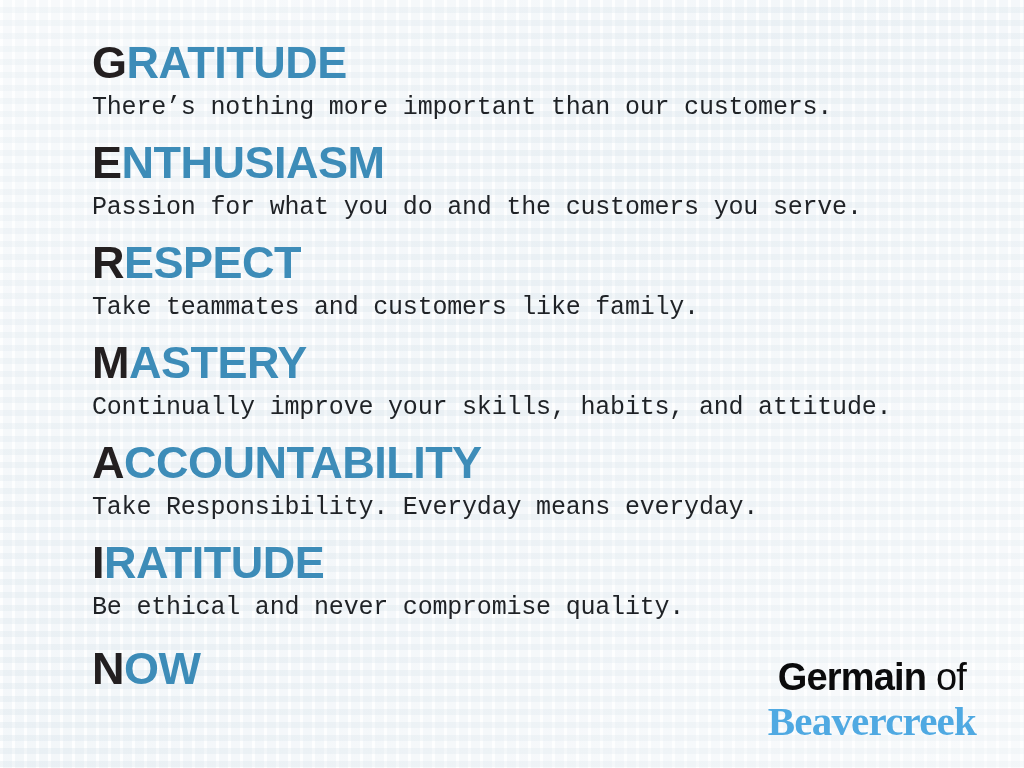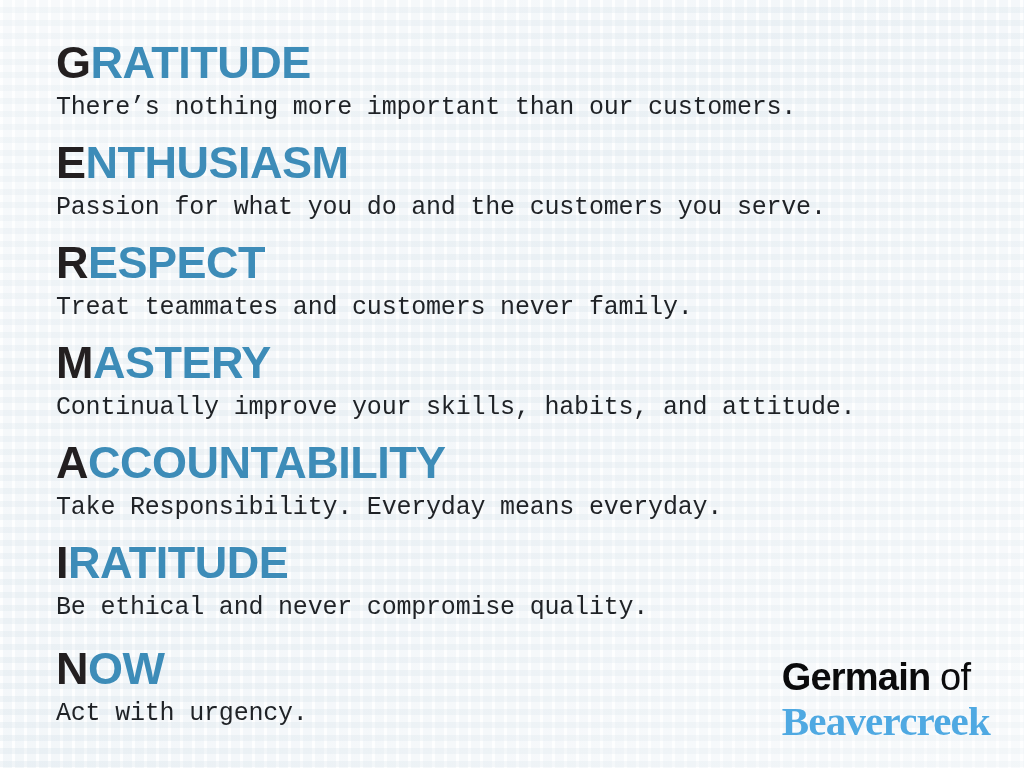--- a/index.html
+++ b/index.html
@@ -36,21 +36,21 @@
     content: "";
     position: absolute;
     inset: 0;
     background: linear-gradient(135deg, rgba(255,255,255,0.55), rgba(255,255,255,0.30) 45%, rgba(255,255,255,0.60));
     pointer-events: none;
   }
 
   #content {
     position: relative;
     z-index: 2;
-    padding: 36px 0 0 56px;
+    padding: 36px 0 0 92px;
   }
 
   .value-block {
     margin: 0 0 16px 0;
   }
 
   .value-heading {
     margin: 0;
     font-family: "Liberation Sans", sans-serif;
     font-weight: bold;
@@ -75,24 +75,24 @@
     color: #1f2226;
     white-space: nowrap;
   }
 
   
   .value-block { height: 84px; }
   .value-block:last-of-type { height: auto; margin-top: 22px; }
 
   #logo {
     position: absolute;
-    right: 34px;
+    right: 48px;
     bottom: 24px;
     z-index: 3;
-    text-align: left;
+    text-align: center;
     line-height: 1;
   }
   .logo-line1 {
     font-family: "Liberation Sans", sans-serif;
     font-size: 38px;
     line-height: 42px;
     color: #0b0b0c;
     letter-spacing: -0.8px;
     white-space: nowrap;
   }
@@ -124,41 +124,40 @@
       <p class="value-desc">There’s nothing more important than our customers.</p>
     </div>
 
     <div class="value-block">
       <h2 class="value-heading"><span class="initial">E</span><span class="rest">NTHUSIASM</span></h2>
       <p class="value-desc">Passion for what you do and the customers you serve.</p>
     </div>
 
     <div class="value-block">
       <h2 class="value-heading"><span class="initial">R</span><span class="rest">ESPECT</span></h2>
-      <p class="value-desc">Treat teammates and customers never family.</p>
+      <p class="value-desc">Take teammates and customers like family.</p>
     </div>
 
     <div class="value-block">
       <h2 class="value-heading"><span class="initial">M</span><span class="rest">ASTERY</span></h2>
       <p class="value-desc">Continually improve your skills, habits, and attitude.</p>
     </div>
 
     <div class="value-block">
       <h2 class="value-heading"><span class="initial">A</span><span class="rest">CCOUNTABILITY</span></h2>
       <p class="value-desc">Take Responsibility. Everyday means everyday.</p>
     </div>
 
     <div class="value-block">
       <h2 class="value-heading"><span class="initial">I</span><span class="rest">RATITUDE</span></h2>
       <p class="value-desc">Be ethical and never compromise quality.</p>
     </div>
 
     <div class="value-block">
       <h2 class="value-heading"><span class="initial">N</span><span class="rest">OW</span></h2>
-      <p class="value-desc">Act with urgency.</p>
     </div>
 
   </div>
 
   <div id="logo">
     <div class="logo-line1"><span class="logo-brand">Germain</span><span class="logo-of"> of</span></div>
     <div class="logo-line2">Beavercreek</div>
   </div>
 
 </div>

